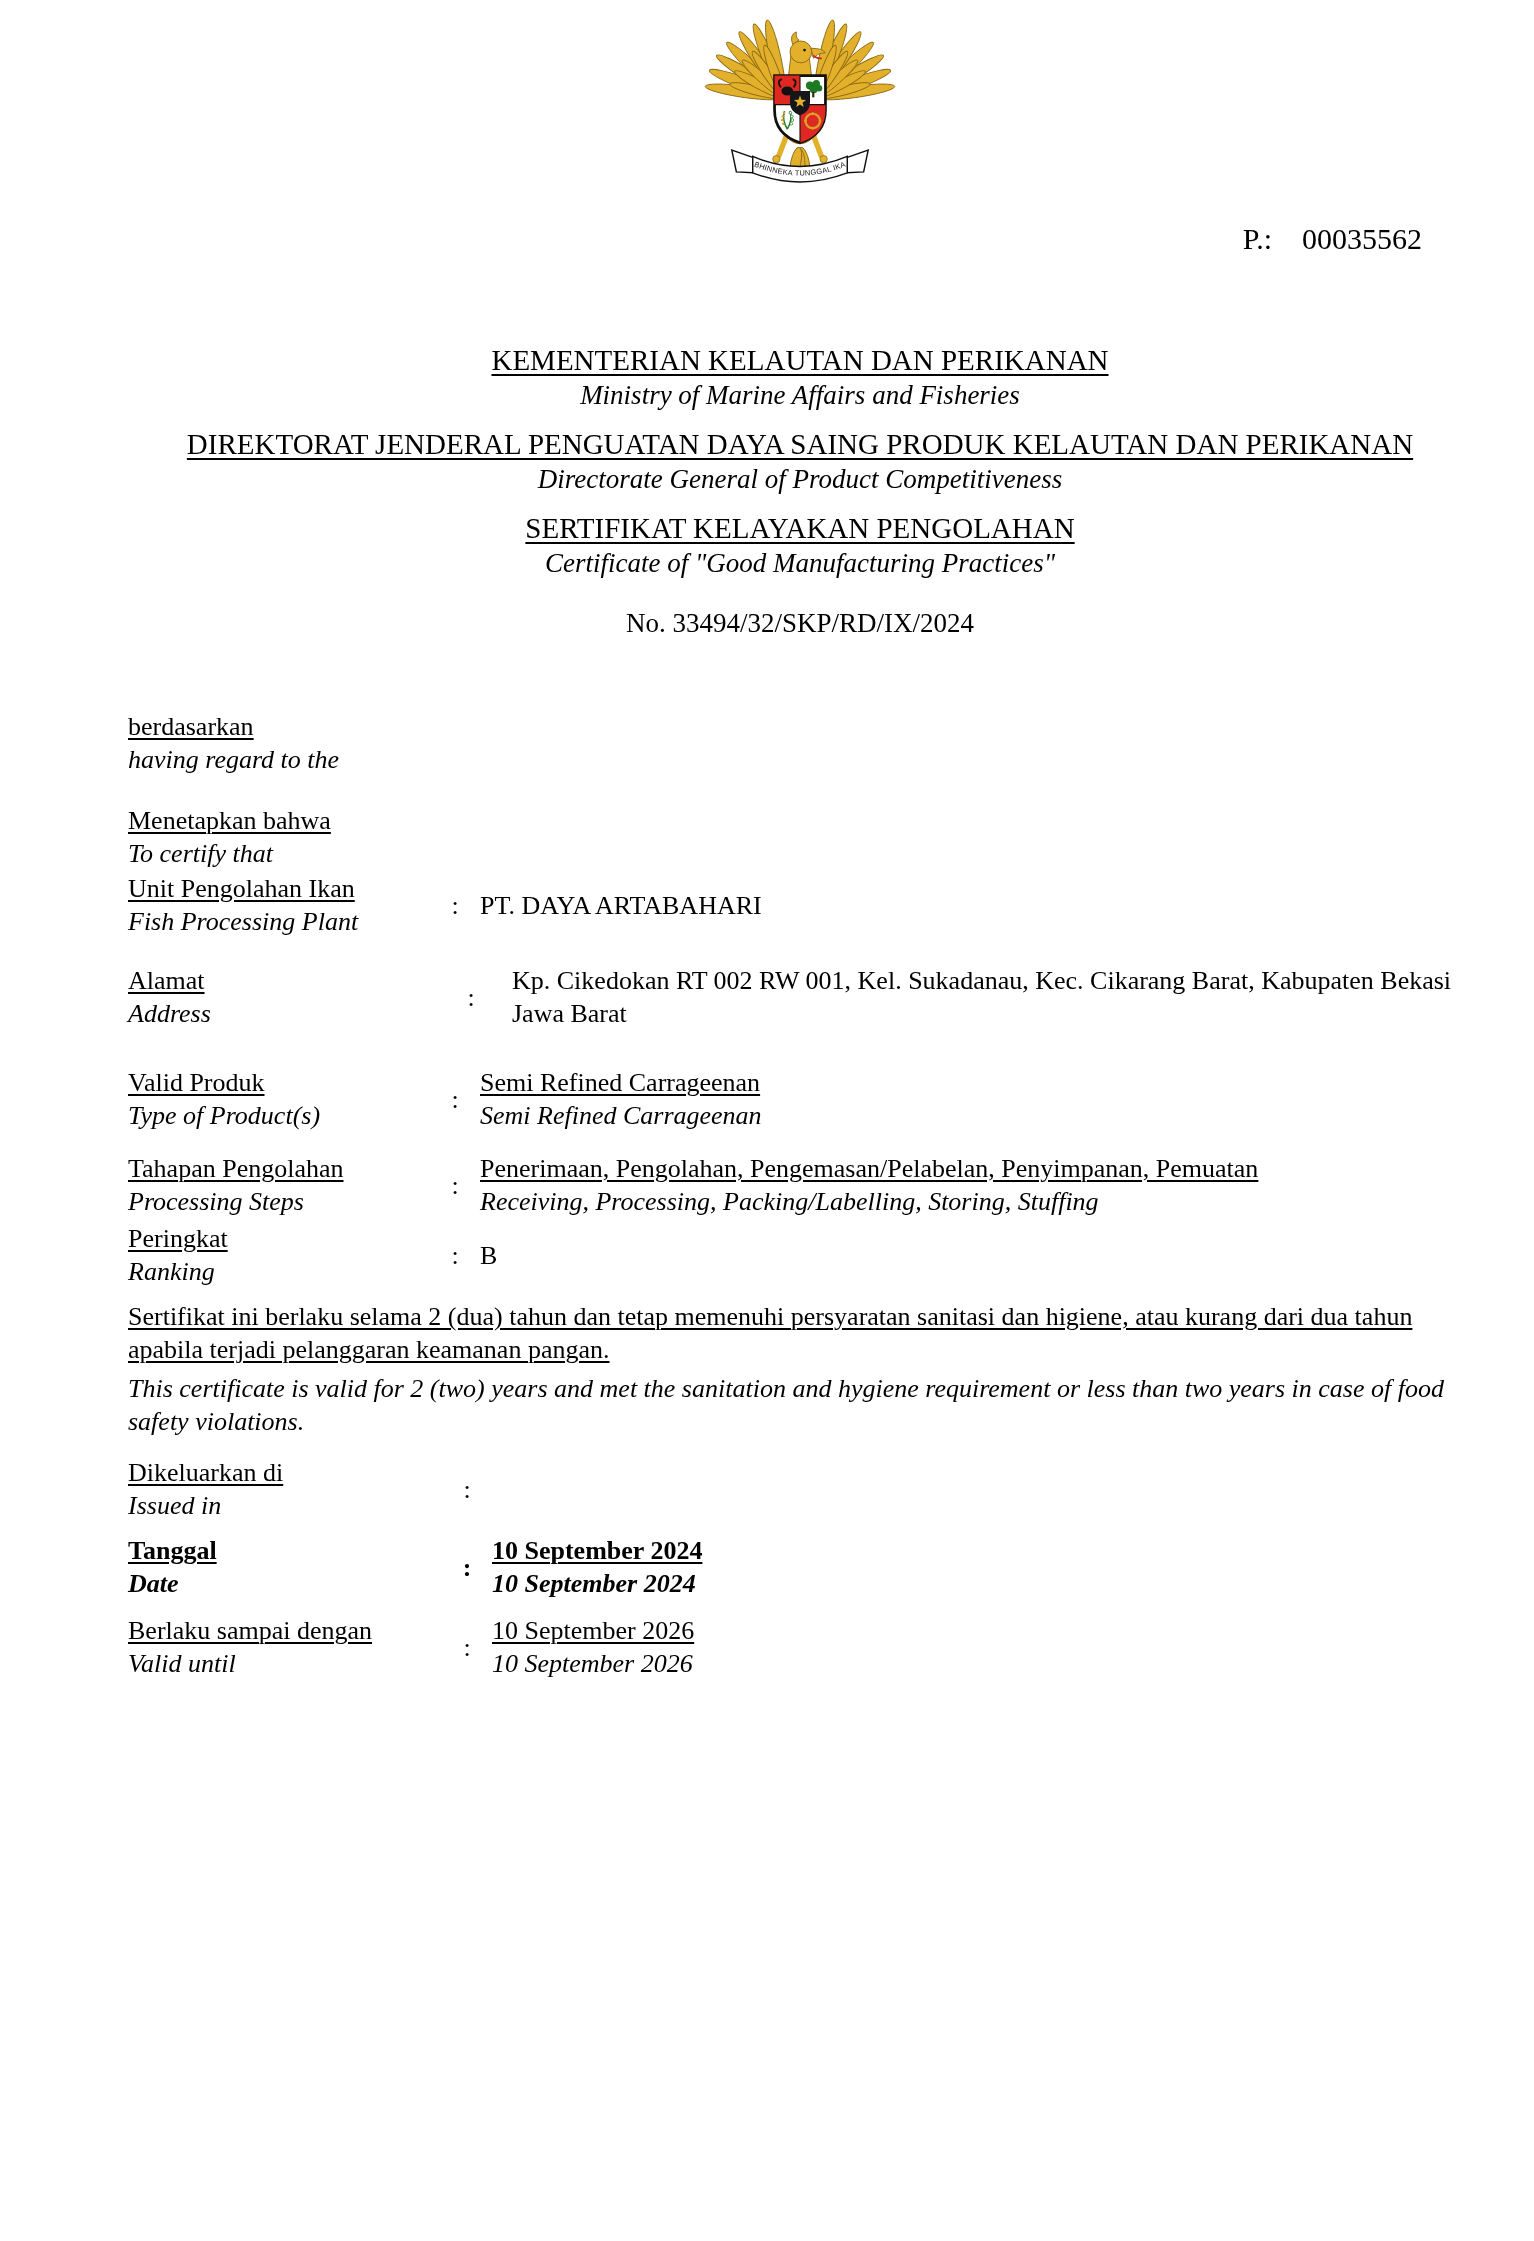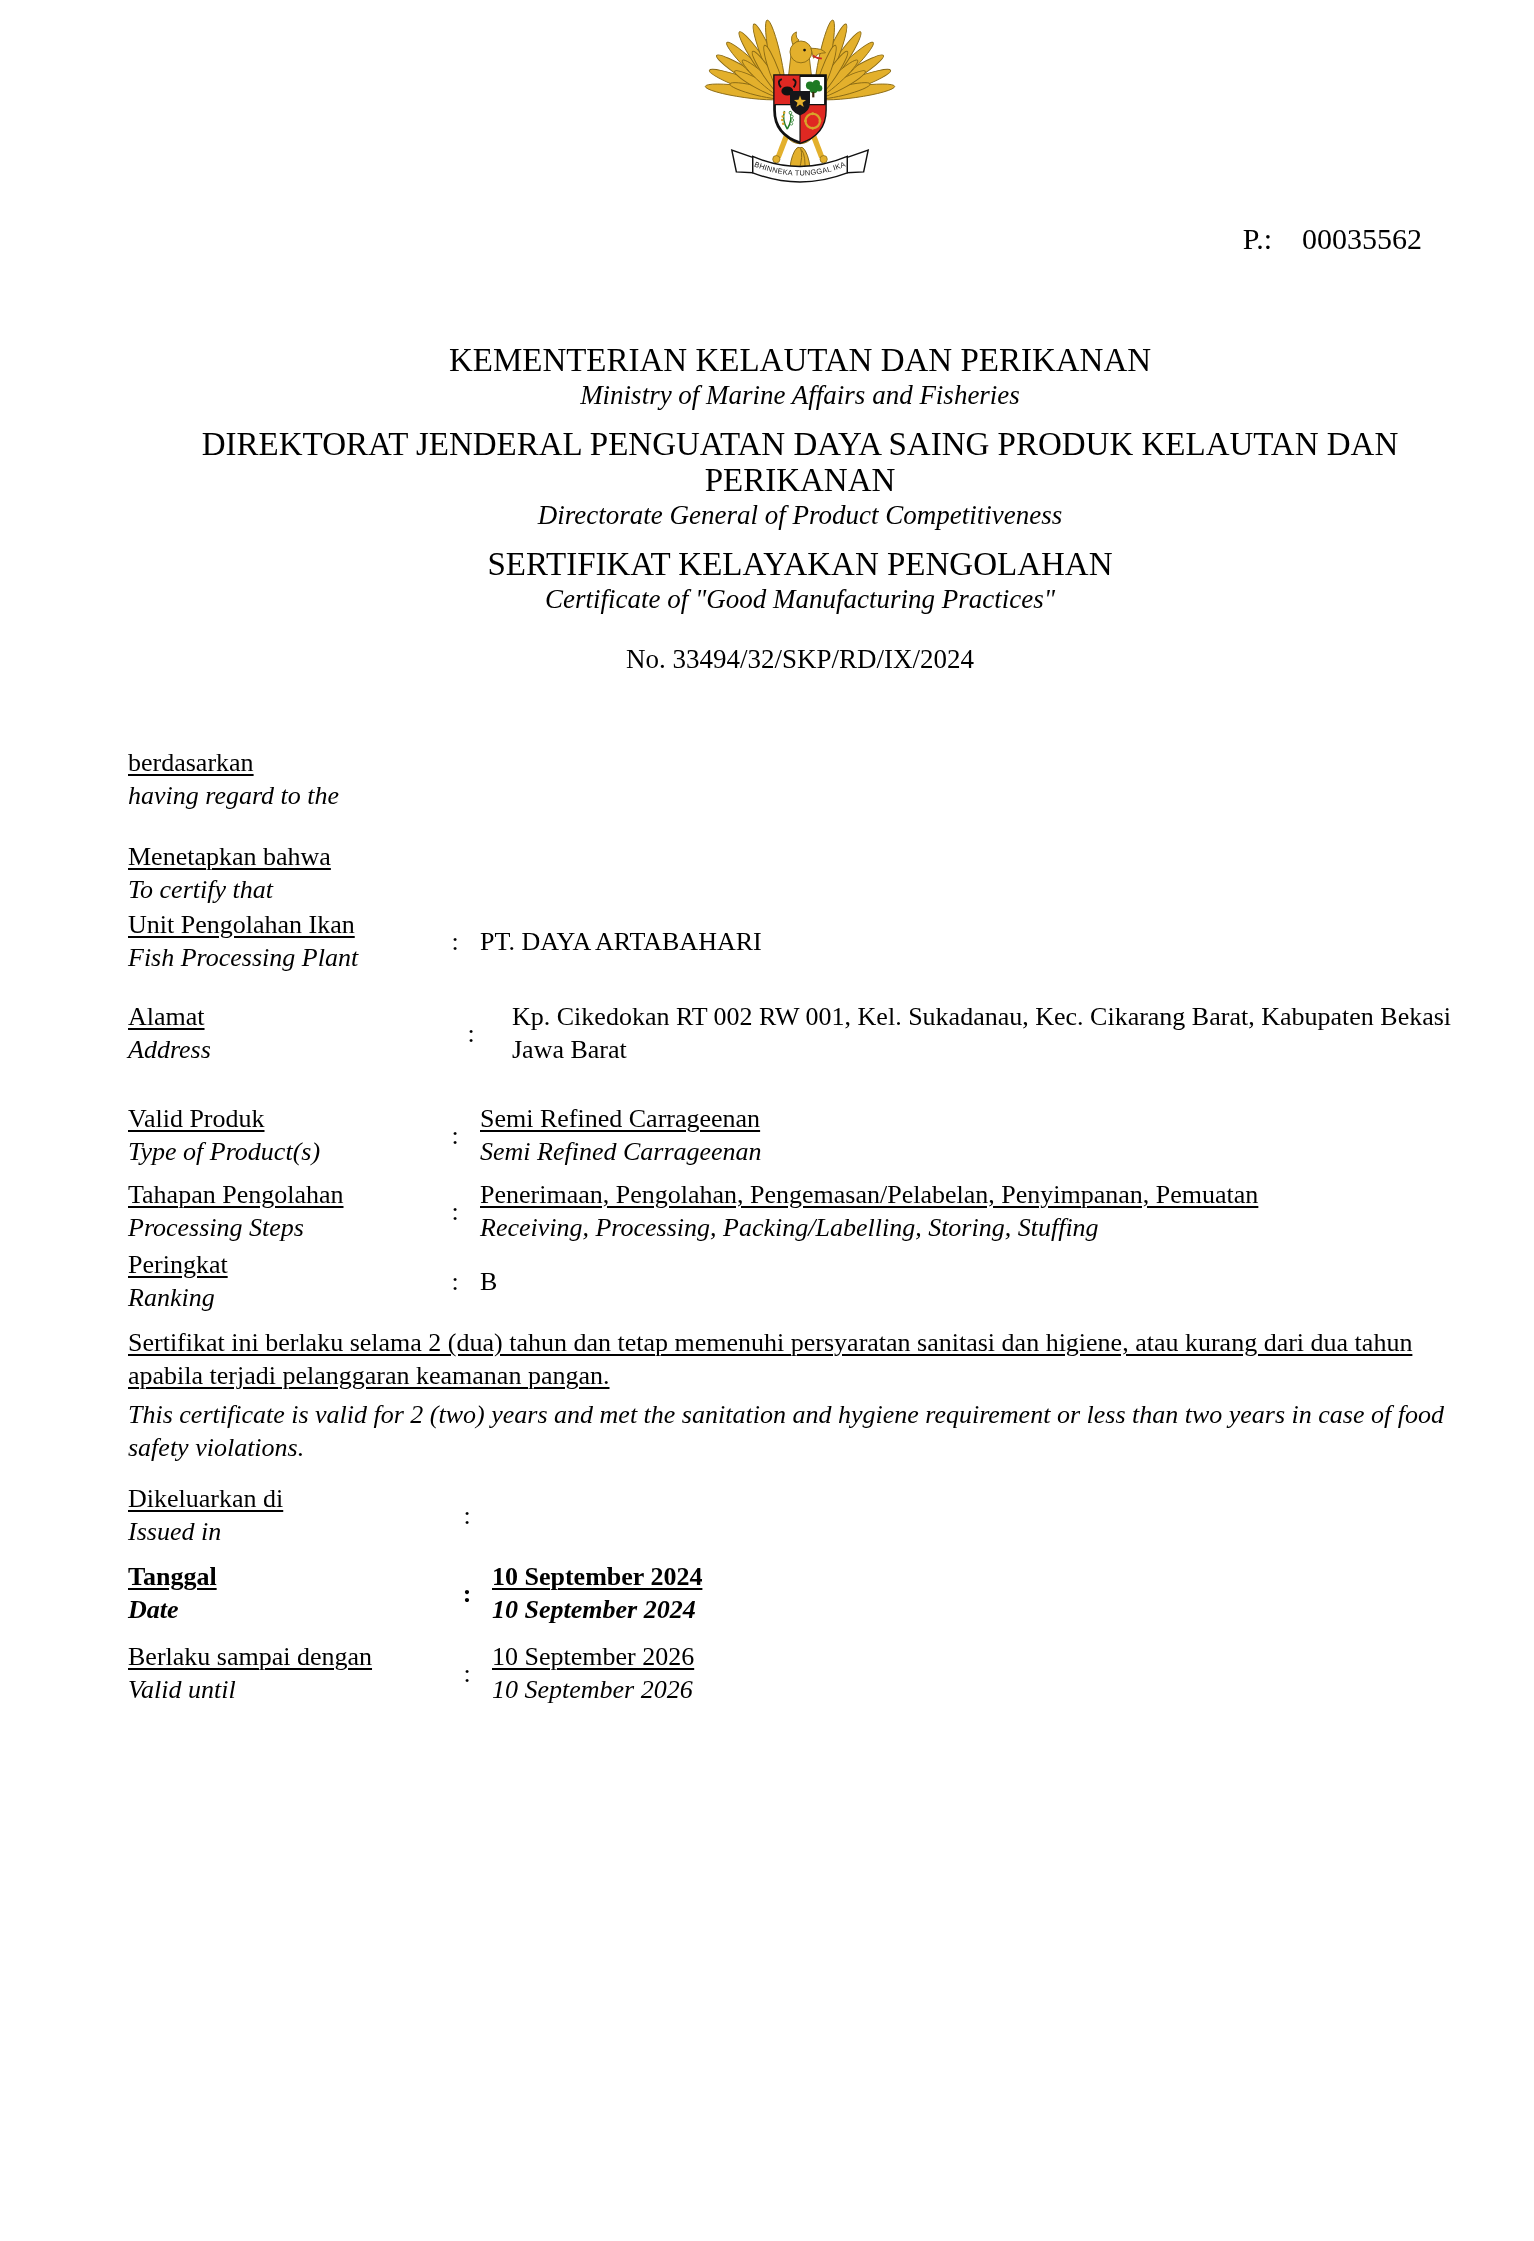--- a/index.html
+++ b/index.html
@@ -15,43 +15,43 @@
   }
   .emblem-wrap { width:100%; display:flex; justify-content:center; height:190px; }
   .p-line {
     margin-top:24px; padding-right:50px;
     text-align:right; font-size:30px; line-height:38px;
     white-space:nowrap;
   }
   .p-line .pnum { margin-left:30px; }
   .center { text-align:center; }
   .h-main {
-    font-size:33px; line-height:36px;
-    text-underline-offset:4px; text-decoration-thickness:2px;
+    font-size:29px; line-height:36px;
+    text-decoration:underline; text-underline-offset:4px; text-decoration-thickness:2px;
   }
   .h-sub { font-size:27px; line-height:34px; font-style:italic; }
   .hdr1 { margin-top:84px; }
   .hdr2 { margin-top:14px; }
   .hdr3 { margin-top:14px; }
   .no-line { margin-top:26px; font-size:27px; line-height:34px; }
   .bt { font-size:26px; line-height:33px; }
   .u { text-decoration:underline; text-underline-offset:3px; text-decoration-thickness:2px; }
   .i { font-style:italic; }
   .sec-based { margin-top:70px; }
   .sec-reg { margin-top:22px; }
   .sec-cert { margin-top:28px; }
   .frow { display:flex; align-items:center; }
   .flabels { width:314px; flex:0 0 auto; }
   .frow.late .flabels { width:326px; }
   .fcolon { width:26px; flex:0 0 auto; text-align:center; font-size:26px; line-height:33px; }
   .fvalue { flex:1; padding-left:12px; }
   .row-plant   { margin-top:2px; }
   .row-address { margin-top:26px;gap:16px; }
   .row-product { margin-top:36px; }
-  .row-steps   { margin-top:10px; }
+  .row-steps   { margin-top:20px; }
   .row-rank    { margin-top:4px; }
   .validity-id { margin-top:12px; max-width:1344px; }
   .validity-en { margin-top:6px;  max-width:1344px; }
   .row-issued  { margin-top:18px; }
   .row-date    { margin-top:12px;font-weight:bold; }
   .row-valid   { margin-top:14px; }
 </style>
 </head>
 <body>
 

